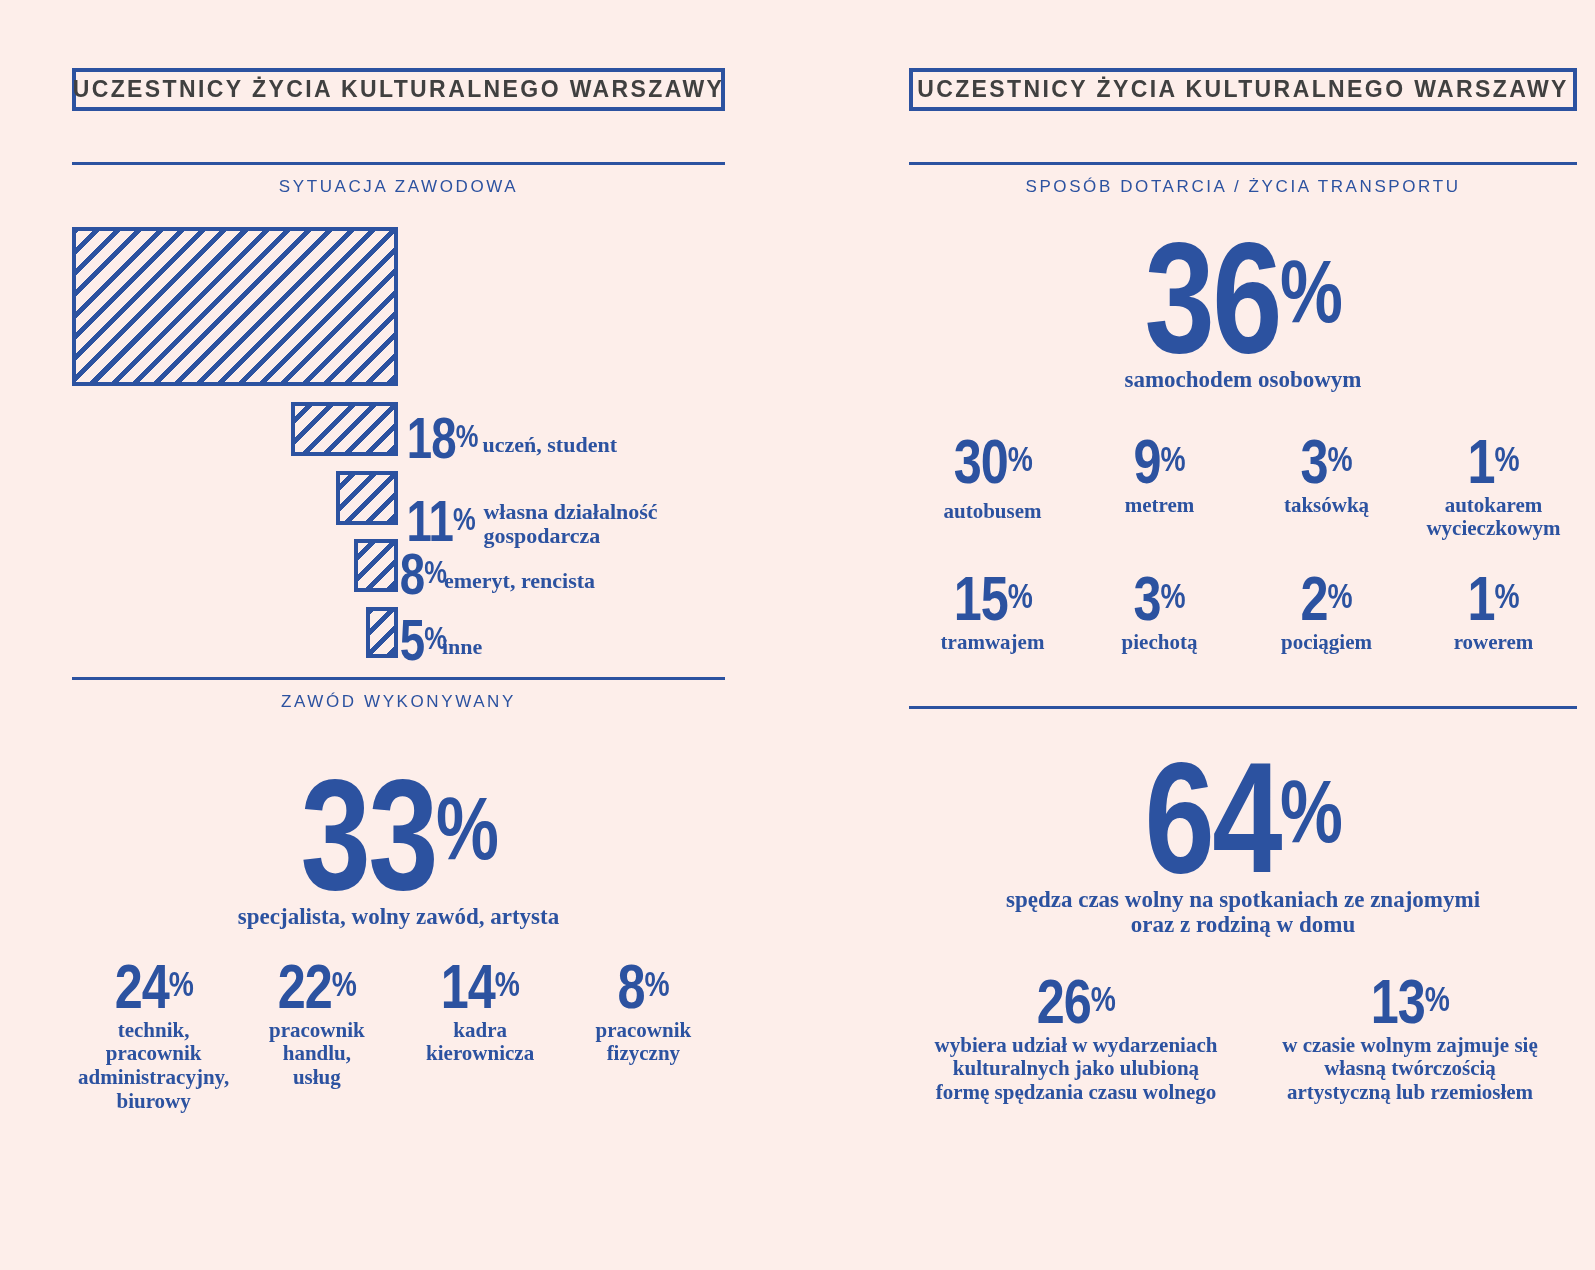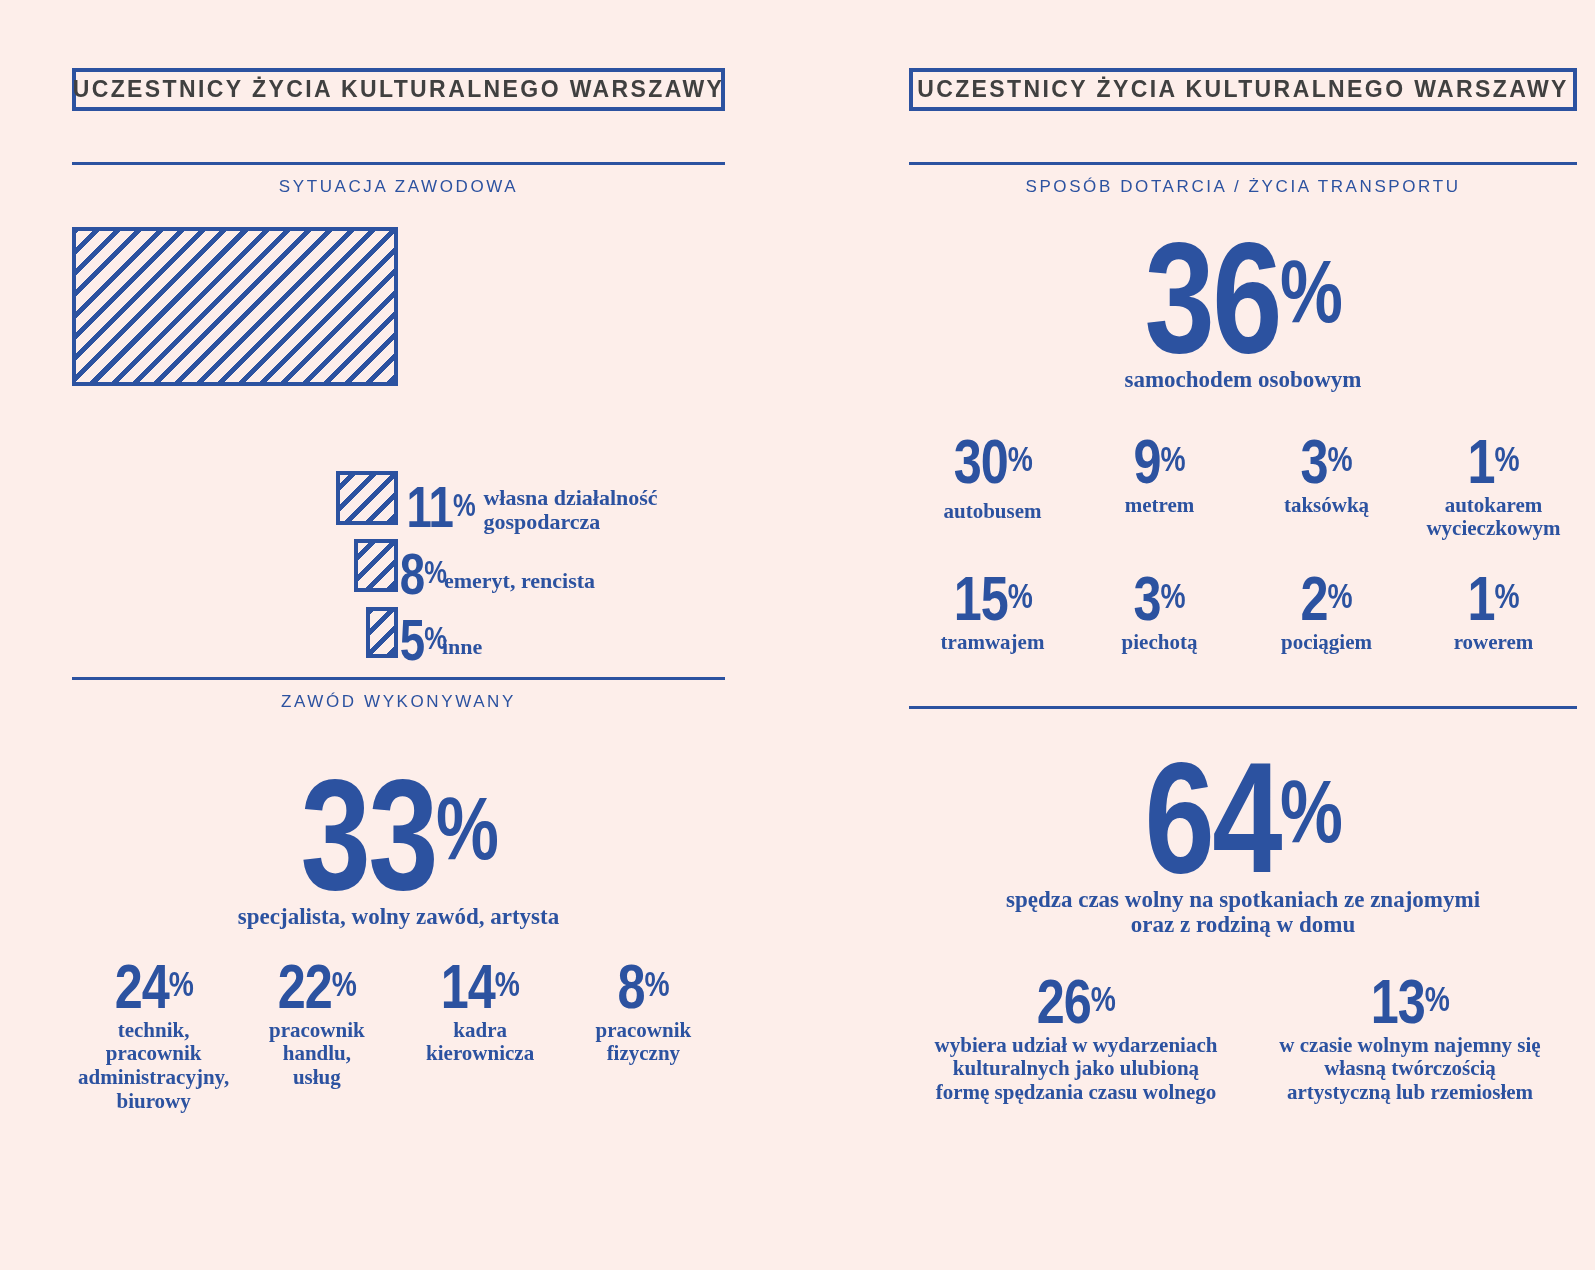--- a/index.html
+++ b/index.html
@@ -130,24 +130,31 @@
 
     <div class="rule"></div>
     <div class="section-title">SYTUACJA ZAWODOWA</div>
 
     <div class="bars">
 
       <div class="bar-row" style="left:0px; top:8px;">
         <div class="bar" style="width:326px; height:159px;"></div>
       </div>
 
+      <div class="bar-row" style="left:219px; top:183px;">
+        <div class="bar" style="width:107px; height:54px;"></div>
+        <div class="bar-label" style="margin-left:6px; display:flex; align-items:flex-end; position:relative; top:6px;">
+          <span class="big-num" style="font-size:57px; margin-left:-6px; margin-right:-4px;"><span>18</span><span class="pct">%</span></span>
+          <span class="serif-label" style="font-size:22px; margin-bottom:4px; white-space:pre;">uczeń, student</span>
+        </div>
+      </div>
 
       <div class="bar-row" style="left:264px; top:252px;">
         <div class="bar" style="width:62px; height:54px;"></div>
-        <div class="bar-label" style="margin-left:6px; display:flex; align-items:flex-end; position:relative; top:6px;">
+        <div class="bar-label" style="margin-left:6px; display:flex; align-items:flex-end; position:relative; top:20px;">
           <span class="big-num" style="font-size:57px; margin-left:-6px; margin-right:0px;"><span>11</span><span class="pct">%</span></span>
           <span class="serif-label" style="font-size:22px; margin-bottom:-4px; white-space:pre;">własna działalność
 gospodarcza</span>
         </div>
       </div>
 
       <div class="bar-row" style="left:282px; top:320px;">
         <div class="bar" style="width:44px; height:53px;"></div>
         <div class="bar-label" style="margin-left:6px; display:flex; align-items:flex-end; position:relative; top:6px;">
           <span class="big-num" style="font-size:57px; margin-left:-10px; margin-right:-8px;"><span>8</span><span class="pct">%</span></span>
@@ -264,21 +271,21 @@
 
     <div class="stat-grid" style="margin-top:38px;">
       <div class="stat" style="width:50%;">
         <div class="big-num" style="font-size:63px;"><span>26</span><span class="pct">%</span></div>
         <div class="serif-label" style="font-size:21px; margin-top:6px; white-space:pre-line;">wybiera udział w wydarzeniach
 kulturalnych jako ulubioną
 formę spędzania czasu wolnego</div>
       </div>
       <div class="stat" style="width:50%;">
         <div class="big-num" style="font-size:63px;"><span>13</span><span class="pct">%</span></div>
-        <div class="serif-label" style="font-size:21px; margin-top:6px; white-space:pre-line;">w czasie wolnym najemny się
+        <div class="serif-label" style="font-size:21px; margin-top:6px; white-space:pre-line;">w czasie wolnym zajmuje się
 własną twórczością
 artystyczną lub rzemiosłem</div>
       </div>
     </div>
 
   </div>
 
 </div>
 
 </body></html>

